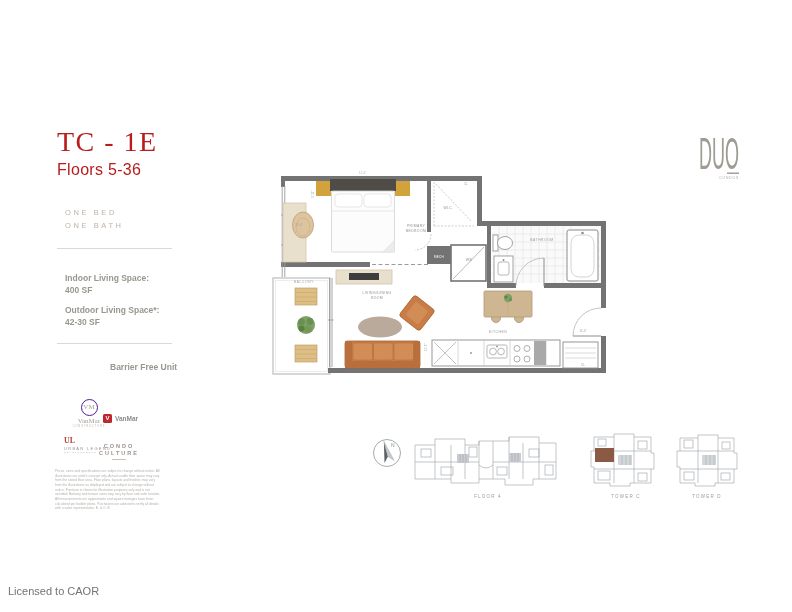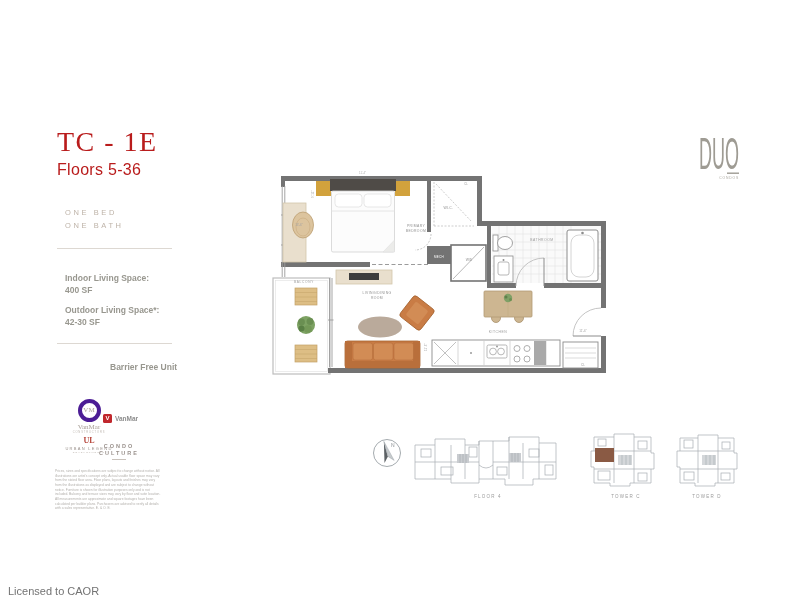--- a/index.html
+++ b/index.html
@@ -10,29 +10,29 @@
   .unit-title{left:57px;top:126px;font-family:"Liberation Serif",serif;
     font-size:28px;letter-spacing:1.5px;color:#b91c1c;}
   .unit-floors{left:57px;top:161px;font-size:16px;color:#b91c1c;letter-spacing:.3px;}
   .bedbath{left:65px;top:206px;font-size:7.5px;font-weight:normal;letter-spacing:2.6px;
     color:#beb3a8;line-height:13px;}
   .rule{left:57px;width:115px;height:0;border-top:1px solid #ddd8d2;}
   .spec{left:65px;font-size:8.5px;font-weight:bold;color:#98978f;line-height:12px;}
   .feature{left:65px;top:362px;font-size:8.5px;font-weight:bold;color:#98978f;margin-left:45px;}
   
   .vanmar{left:70px;top:399px;width:38px;text-align:center;color:#a89f97;}
-  .vanmar .circ{width:15px;height:15px;border:4px solid #4c1d95;border-radius:50%;
+  .vanmar .circ{width:15px;height:15px;border:1px solid #4c1d95;border-radius:50%;
     margin:0 auto;font-family:"Liberation Serif",serif;font-size:7px;line-height:15px;}
   .vanmar .nm{font-family:"Liberation Serif",serif;font-size:7px;margin-top:1px;}
   .vanmar .sb{font-size:2.6px;letter-spacing:.9px;color:#bcb5ae;}
   .vanmar-red{left:103px;top:414px;display:flex;align-items:center;gap:3px;}
   .vanmar-red .ic{width:9px;height:9px;background:#c0272d;border-radius:1.5px;
     color:#fff;font-size:6px;line-height:9px;text-align:center;font-weight:bold;}
   .vanmar-red .nm{font-size:6.5px;font-weight:bold;color:#8d8d8d;}
-  .urban{left:64px;top:436px;width:50px;text-align:center;}
+  .urban{left:64px;top:436px;width:50px;}
   .urban .ic{font-family:"Liberation Serif",serif;font-size:8px;color:#b5443a;font-weight:bold;}
   .urban .nm{font-size:4px;letter-spacing:1.3px;color:#9a918c;margin-top:1px;}
   .urban .sb{font-size:2.5px;letter-spacing:1px;color:#bcb5ae;}
   .condo{left:98px;top:443px;width:42px;text-align:center;font-size:5.5px;
     letter-spacing:2px;color:#9a918c;line-height:7px;font-weight:bold;}
   .condo .dv{width:14px;height:1px;background:#c9c2bb;margin:2px auto 0;}
   .disclaimer{left:55px;top:469px;width:106px;font-size:3.3px;line-height:1.42;
     color:#b3b0ac;text-align:left;}
   
   .kplabel{font-size:4.5px;letter-spacing:1.2px;color:#9b9b9b;text-align:center;}

